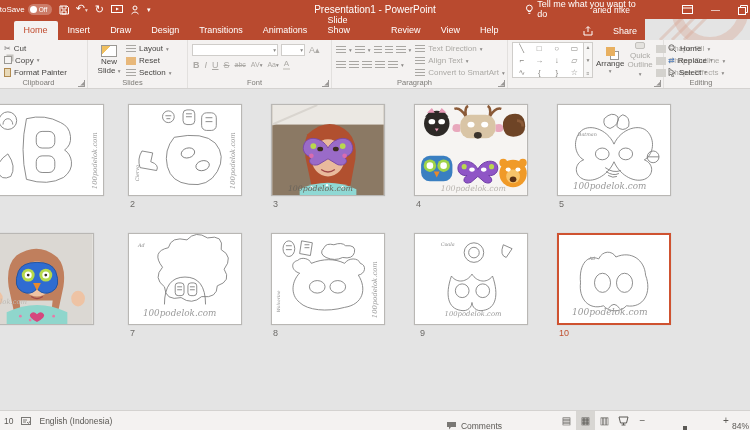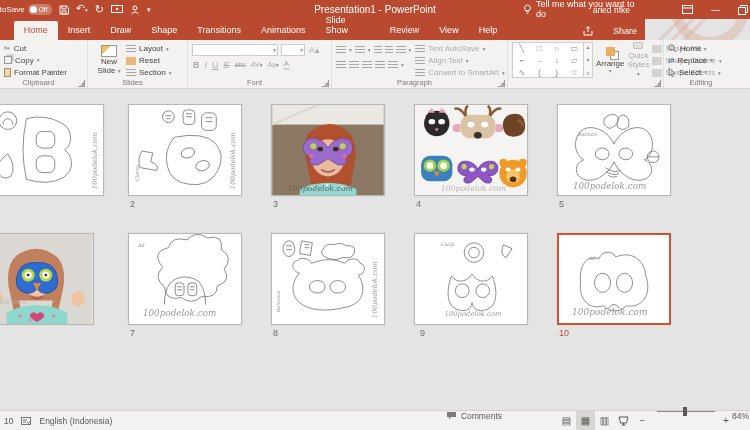--- a/index.html
+++ b/index.html
@@ -46,21 +46,21 @@
   .thumb  { position:absolute; width:114px; height:92px; background:#fff; border:1px solid #b9b7b4; box-shadow:0 0 1px rgba(0,0,0,.15); }
   .thumb.sel { border:2px solid #cf5230; }
   .thumb svg { width:100%; height:100%; display:block; }
   .snum   { position:absolute; font-size:9px; color:#6d6b68; }
   .snum.sel { color:#c0502f; }
   .cur    { font-family:"DejaVu Serif",serif; font-style:italic; }
 
   
   .status { position:absolute; left:0; bottom:0; width:750px; height:20px; background:#f4f2f1; border-top:1px solid #d4d2d0; display:flex; align-items:center; font-size:8.5px; color:#5b5955; }
   .sb-left { display:flex; align-items:center; gap:8px; margin-left:4px; }
-  .sb-right{ position:absolute; right:0; display:flex; align-items:flex-start; height:20px; }
+  .sb-right{ position:absolute; right:0; display:flex; align-items:flex-end; height:20px; }
   .viewbtn { width:19px; height:20px; display:flex; align-items:center; justify-content:center; font-size:10px; color:#5b5955; }
   .viewbtn.active { background:#d8d6d3; }
   .zoomline{ width:58px; height:1px; background:#8a8884; position:relative; margin:0 5px; }
   .zoomthumb{ position:absolute; left:26px; top:-4px; width:4px; height:9px; background:#5b5955; }
 </style>
 </head>
 <body>
 
 <svg class="deco" viewBox="0 0 240 40">
   <circle cx="200" cy="8" r="34" fill="none" stroke="#d07a5a" stroke-width="10" opacity=".45"></circle>
@@ -105,21 +105,21 @@
         <path d="M2.5,2.5 v-2 h7 v7 h-2" fill="none" stroke="#fff"></path>
       </svg>
   </div>
 </div>
 
 <div class="tabrow">
   <span style="width:14px"></span>
   <span class="tab active">Home</span>
   <span class="tab">Insert</span>
   <span class="tab">Draw</span>
-  <span class="tab">Shape</span>
+  <span class="tab">Design</span>
   <span class="tab">Transitions</span>
   <span class="tab">Animations</span>
   <span class="tab">Slide Show</span>
   <span class="tab">Review</span>
   <span class="tab">View</span>
   <span class="tab">Help</span>
   <span class="tellme">
     <svg width="9" height="11" viewBox="0 0 9 11">
         <circle cx="4.5" cy="4" r="3" fill="none" stroke="#fff"></circle>
         <path d="M3,7.5 h3 M3.5,9.5 h2" stroke="#fff"></path>
@@ -221,21 +221,21 @@
         <span class="mini"></span>
         <span class="mini"></span>
         <span class="mini"></span>
         <span class="mini"></span>
           <span class="caret">▾</span>
       </div>
     </div>
     <div style="display:flex;flex-direction:column;gap:1px;margin-top:1px">
       <div class="rrow dis">
           <span class="mini"></span>
-          <span>Text AutoSave</span>
+          <span>Text Direction</span>
           <span class="caret">▾</span>
         </div>
       <div class="rrow dis">
           <span class="mini"></span>
           <span>Align Text</span>
           <span class="caret">▾</span>
         </div>
       <div class="rrow dis">
           <span class="mini"></span>
           <span>Convert to SmartArt</span>
@@ -269,21 +269,21 @@
         </div>
     </div>
     <div class="bigbtn" style="width:30px">
       <span style="width:9px;height:9px;background:#e8b060;box-shadow:4px 4px 0 -1px #fff,4px 4px 0 0 #9a9894;display:inline-block;margin-bottom:3px"></span>
       <span>Arrange</span>
       <span class="caret">▾</span>
     </div>
     <div class="bigbtn dis" style="width:26px">
       <span style="width:10px;height:8px;border:1px solid #c2c0bc;background:#e4e2de;border-radius:2px;margin-bottom:2px"></span>
       <span>Quick</span>
-      <span><span>Styles</span> <span class="caret">▾</span></span>
+      <span><span>Outline</span> <span class="caret">▾</span></span>
     </div>
     <div style="display:flex;flex-direction:column;gap:1px;margin-top:1px">
       <div class="rrow dis">
           <span class="mini" style="background:#d4d2ce"></span>
           <span>Shape Fill</span>
           <span class="caret">▾</span>
         </div>
       <div class="rrow dis">
           <span class="mini" style="background:#d4d2ce"></span>
           <span>Shape Outline</span>

